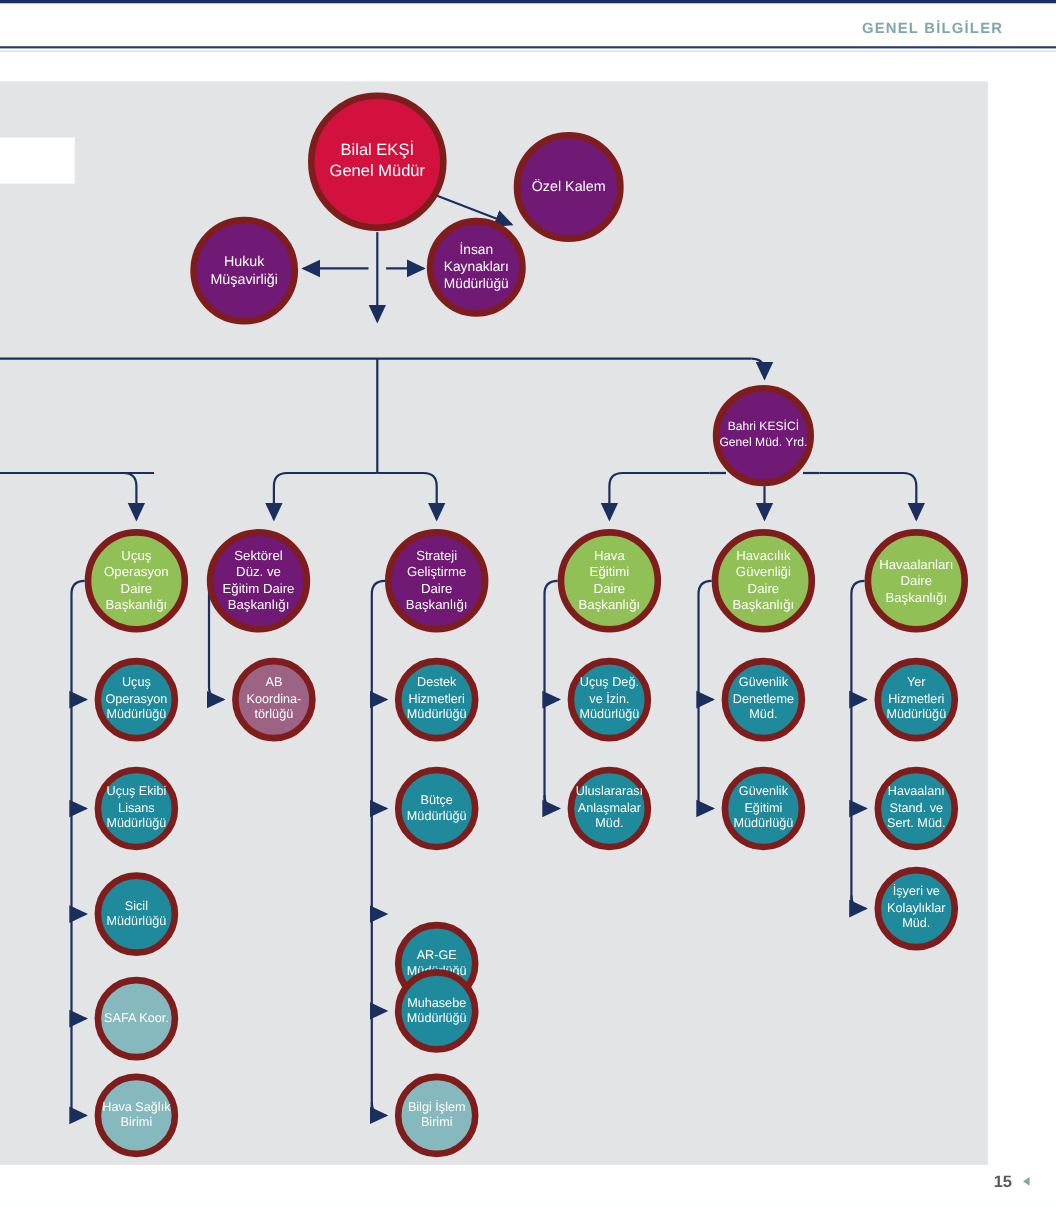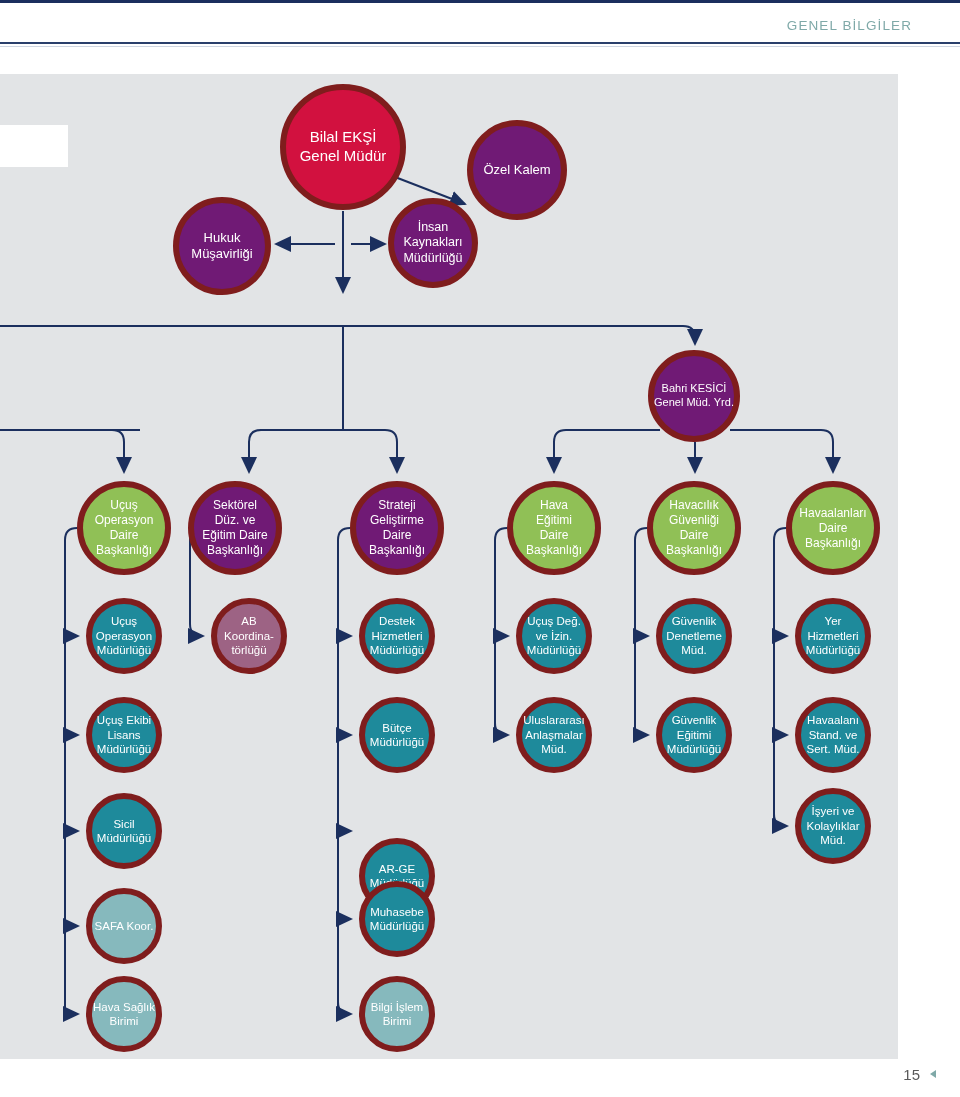--- a/index.html
+++ b/index.html
@@ -22,21 +22,21 @@
     width: 960px; height: 6px;
     background: #ffffff;
     border-top: 3px solid #1b2f5e;
   }
   #header-title {
     position: absolute;
     right: 48px; top: 18px;
     font-size: 13.5px;
     letter-spacing: 1.1px;
     color: #7fa9a8;
-    font-weight: 400;
+    font-weight: 700;
     white-space: nowrap;
   }
   #header-rule {
     position: absolute;
     left: 0; top: 42px;
     width: 960px; height: 0;
     border-top: 2px solid #2a3f6b;
   }
   #header-rule-2 {
     position: absolute;
@@ -86,21 +86,21 @@
   .node.green    { background: #90c056; }
   .node.teal     { background: #1e8a9b; }
   .node.mauve    { background: #9d6384; }
   .node.ltteal   { background: #86b9bd; }
 
   
   #page-number {
     position: absolute;
     right: 40px; bottom: 14px;
     font-size: 15px;
-    font-weight: normal;
+    font-weight: bold;
     color: #5a5a5a;
   }
   #page-marker {
     position: absolute;
     right: 24px; bottom: 19px;
     width: 0; height: 0;
     border-top: 4px solid transparent;
     border-bottom: 4px solid transparent;
     border-right: 6px solid #7fa9a8;
   }

